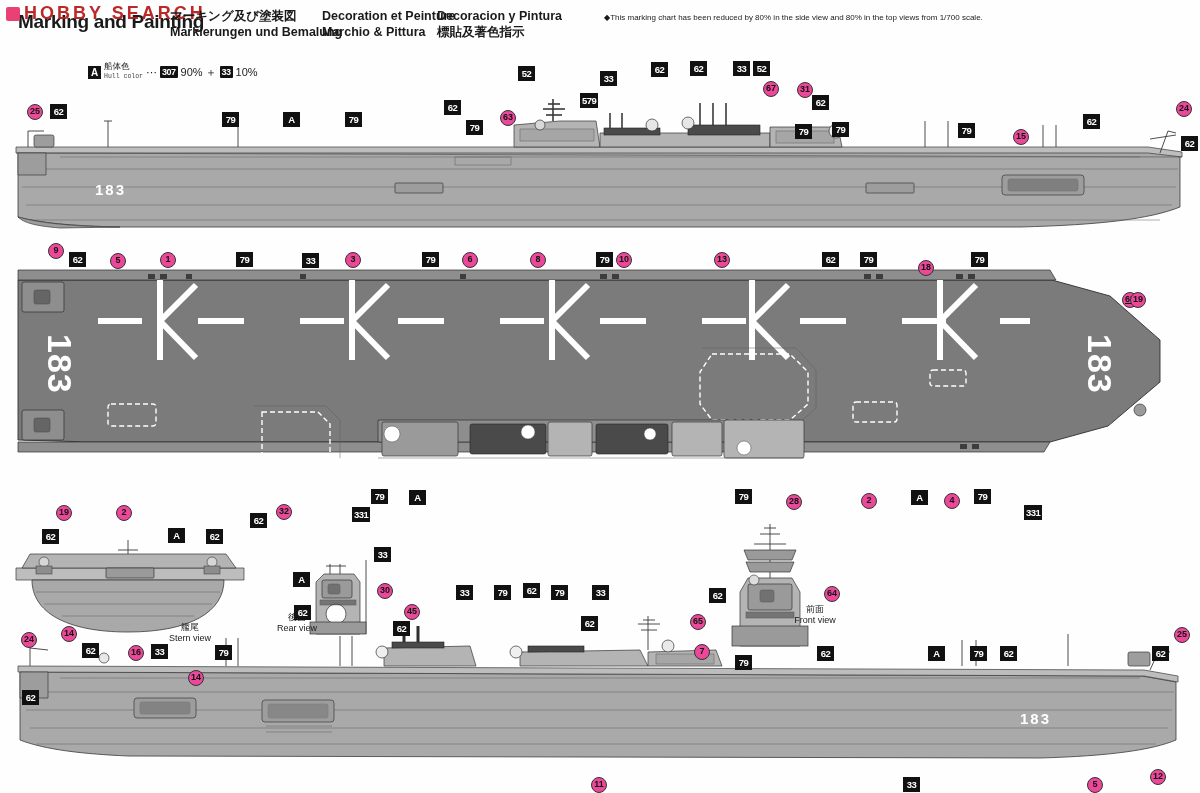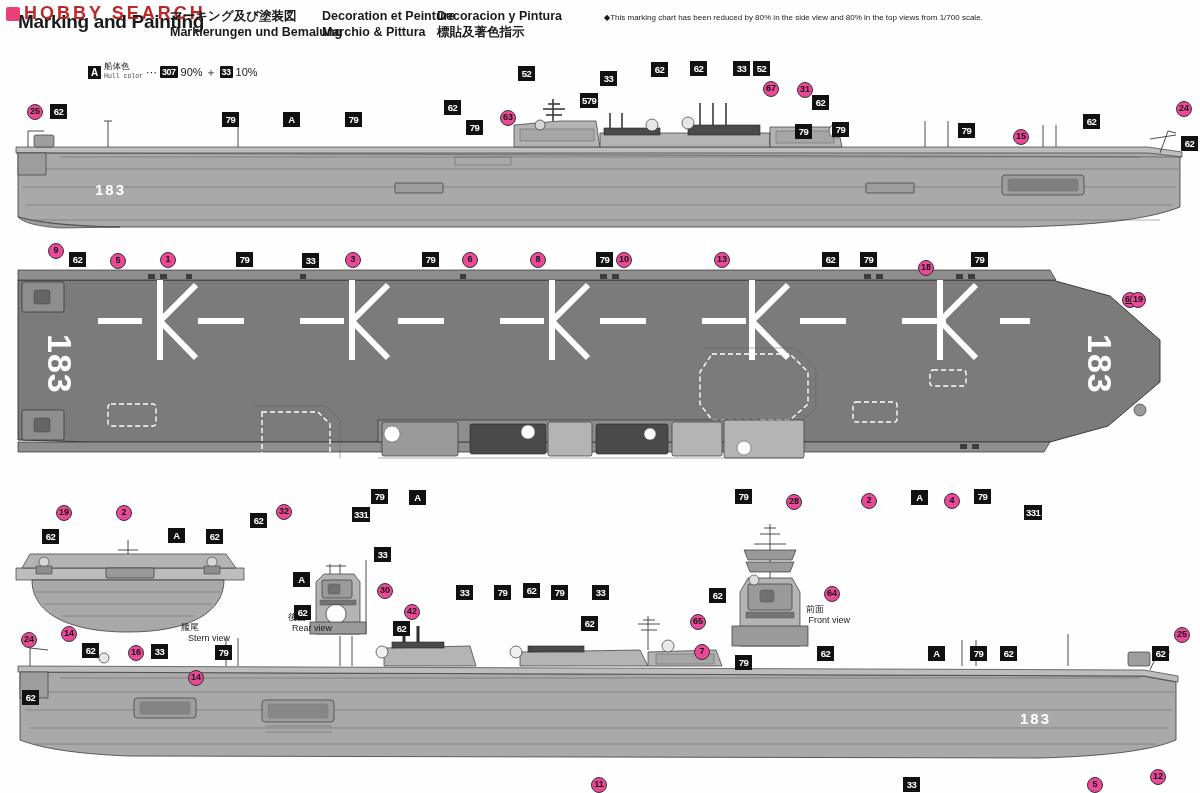--- a/index.html
+++ b/index.html
@@ -56,21 +56,21 @@
   .dash{fill:none;stroke:#ffffff;stroke-width:1.4;stroke-dasharray:5 3;}
   .mast{stroke:#3a3a3a;stroke-width:1.6;}
   .thin{stroke:#3a3a3a;stroke-width:.9;fill:none;}
   .hullnum{fill:#ffffff;font-size:15px;font-weight:bold;letter-spacing:2px;
            font-family:"Liberation Sans",sans-serif;}
   .decknum{fill:#ffffff;font-size:34px;font-weight:bold;letter-spacing:1px;
            font-family:"Liberation Sans",sans-serif;}
 
   .vlbl{position:absolute;text-align:center;font-size:9px;line-height:11px;}
   .vlbl .jp{font-size:9px;}
-  .vlbl .en{font-size:9px;text-align:right;}
+  .vlbl .en{font-size:9px;}
 </style>
 </head>
 <body>
 
 <div class="sheet">
 
   <div class="hdr">
     <div class="title-en">Marking and Painting</div>
     <div class="wm"><span class="wm-sq"></span><span>HOBBY SEARCH</span></div>
 
@@ -478,21 +478,21 @@
       <div class="co ci" style="left: 128px; top: 645px;">16</div>
       <div class="co sq" style="left: 151px; top: 644px;">33</div>
       <div class="co ci" style="left: 188px; top: 670px;">14</div>
       <div class="co sq" style="left: 215px; top: 645px;">79</div>
       <div class="co ci" style="left: 21px; top: 632px;">24</div>
       <div class="co sq" style="left: 22px; top: 690px;">62</div>
       <div class="co sq" style="left: 374px; top: 547px;">33</div>
       <div class="co ci" style="left: 377px; top: 583px;">30</div>
       <div class="co sq" style="left: 293px; top: 572px;">A</div>
       <div class="co sq" style="left: 294px; top: 605px;">62</div>
-      <div class="co ci" style="left: 404px; top: 604px;">42</div>
+      <div class="co ci" style="left: 404px; top: 604px;">45</div>
       <div class="co sq" style="left: 393px; top: 621px;">62</div>
       <div class="co sq" style="left: 456px; top: 585px;">33</div>
       <div class="co sq" style="left: 494px; top: 585px;">79</div>
       <div class="co sq" style="left: 523px; top: 583px;">62</div>
       <div class="co sq" style="left: 551px; top: 585px;">79</div>
       <div class="co sq" style="left: 592px; top: 585px;">33</div>
       <div class="co sq" style="left: 581px; top: 616px;">62</div>
       <div class="co sq" style="left: 709px; top: 588px;">62</div>
       <div class="co ci" style="left: 690px; top: 614px;">65</div>
       <div class="co ci" style="left: 694px; top: 644px;">7</div>

